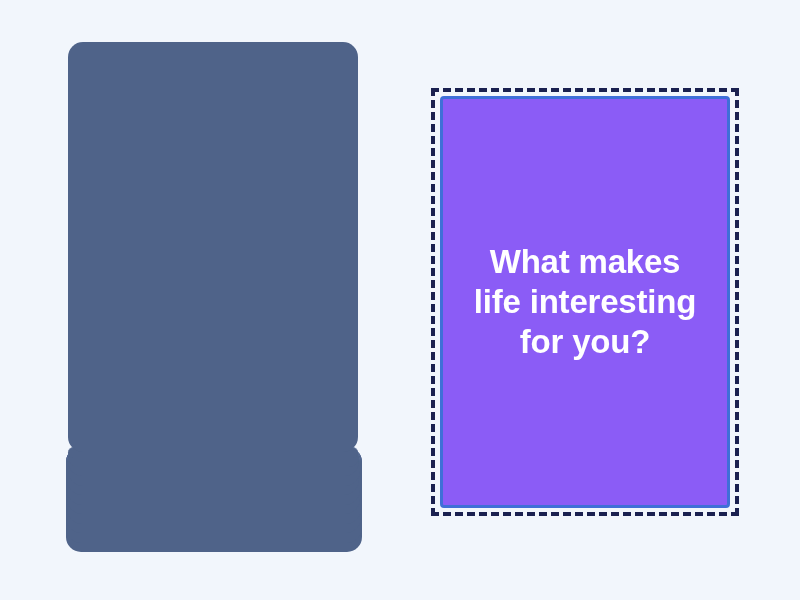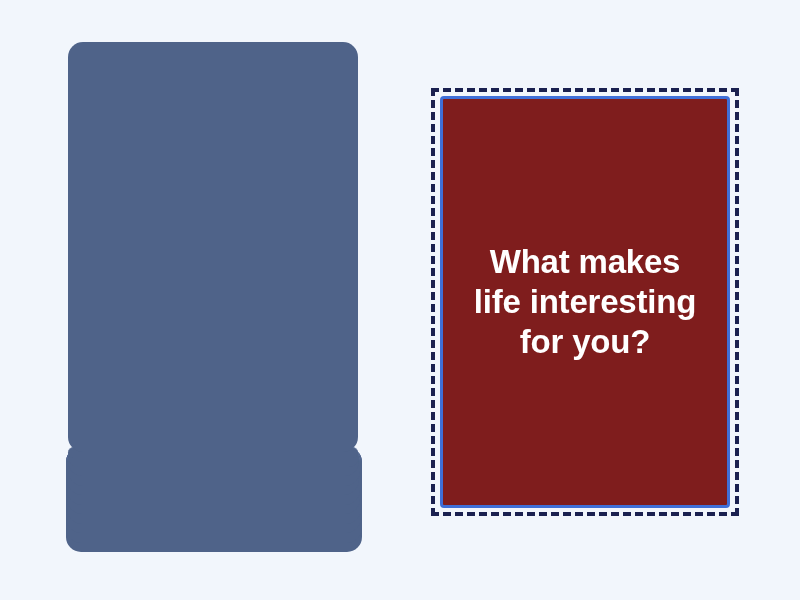--- a/index.html
+++ b/index.html
@@ -64,21 +64,21 @@
     background: transparent;
   }
 
   #question-card {
     position: absolute;
     left: 440px;
     top: 96px;
     width: 290px;
     height: 412px;
     box-sizing: border-box;
-    background: #7f1d1d;
+    background: #8b5cf6;
     border: 3px solid #3f6fd8;
     border-radius: 4px;
     display: flex;
     align-items: center;
     justify-content: center;
   }
 
   #question-text {
     color: #ffffff;
     font-family: "Liberation Sans", sans-serif;

